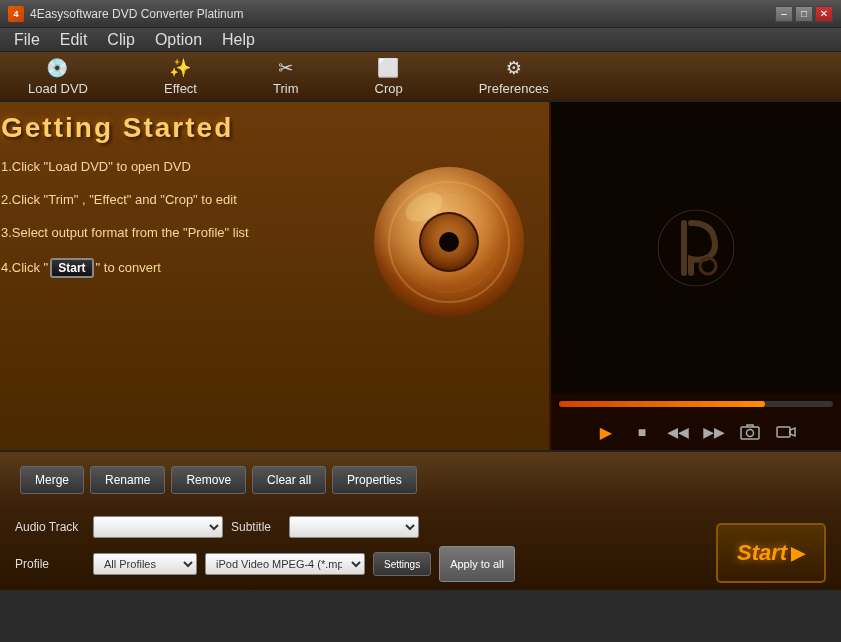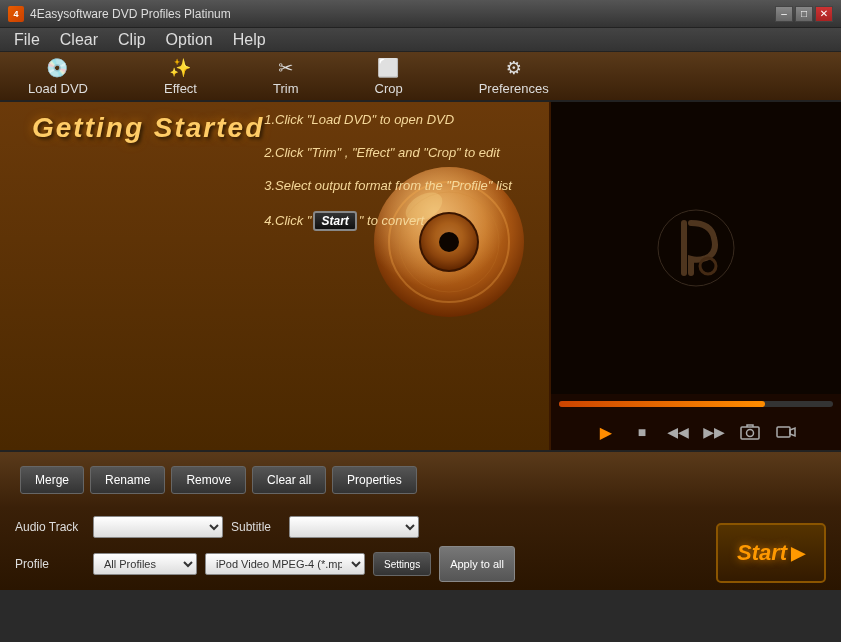--- a/index.html
+++ b/index.html
@@ -104,25 +104,25 @@
     #main-content {
       display: flex;
       height: 350px;
       background: linear-gradient(to bottom, #6b3a0a, #4a2800);
       border-bottom: 2px solid #222;
     }
 
     
     #left-panel {
       flex: 1;
-      padding: 10px 32px;
-      display: flex;
+      padding: 10px 1px;
+      display: flex;
+      flex-direction: column;
       border-right: 2px solid #3a1800;
       position: relative;
-      font-style: italic;
     }
 
     #getting-started-title {
       font-size: 28px;
       font-weight: bold;
       color: #ffcc66;
       text-shadow: 2px 2px 4px rgba(0,0,0,0.8), 0 0 10px rgba(255,150,0,0.5);
       margin-bottom: 15px;
       font-family: 'Arial Black', Arial, sans-serif;
       letter-spacing: 2px;
@@ -359,32 +359,32 @@
       font-size: 12px;
       width: 50px;
     }
   </style>
 </head>
 <body>
 
 <div id="title-bar">
   <div id="title-bar-left">
     <div id="title-bar-icon">4</div>
-    <span>4Easysoftware DVD Profiles Platinum</span>
+    <span>4Easysoftware DVD Converter Platinum</span>
   </div>
   <div id="title-bar-controls">
     <div class="title-btn">–</div>
     <div class="title-btn">□</div>
     <div class="title-btn close">✕</div>
   </div>
 </div>
 
 <div id="menu-bar">
   <span class="menu-item">File</span>
-  <span class="menu-item">Clear</span>
+  <span class="menu-item">Edit</span>
   <span class="menu-item">Clip</span>
   <span class="menu-item">Option</span>
   <span class="menu-item">Help</span>
 </div>
 
 <div id="toolbar">
   <div class="toolbar-item">
     <span class="toolbar-icon">💿</span>
     <span>Load DVD</span>
   </div>

